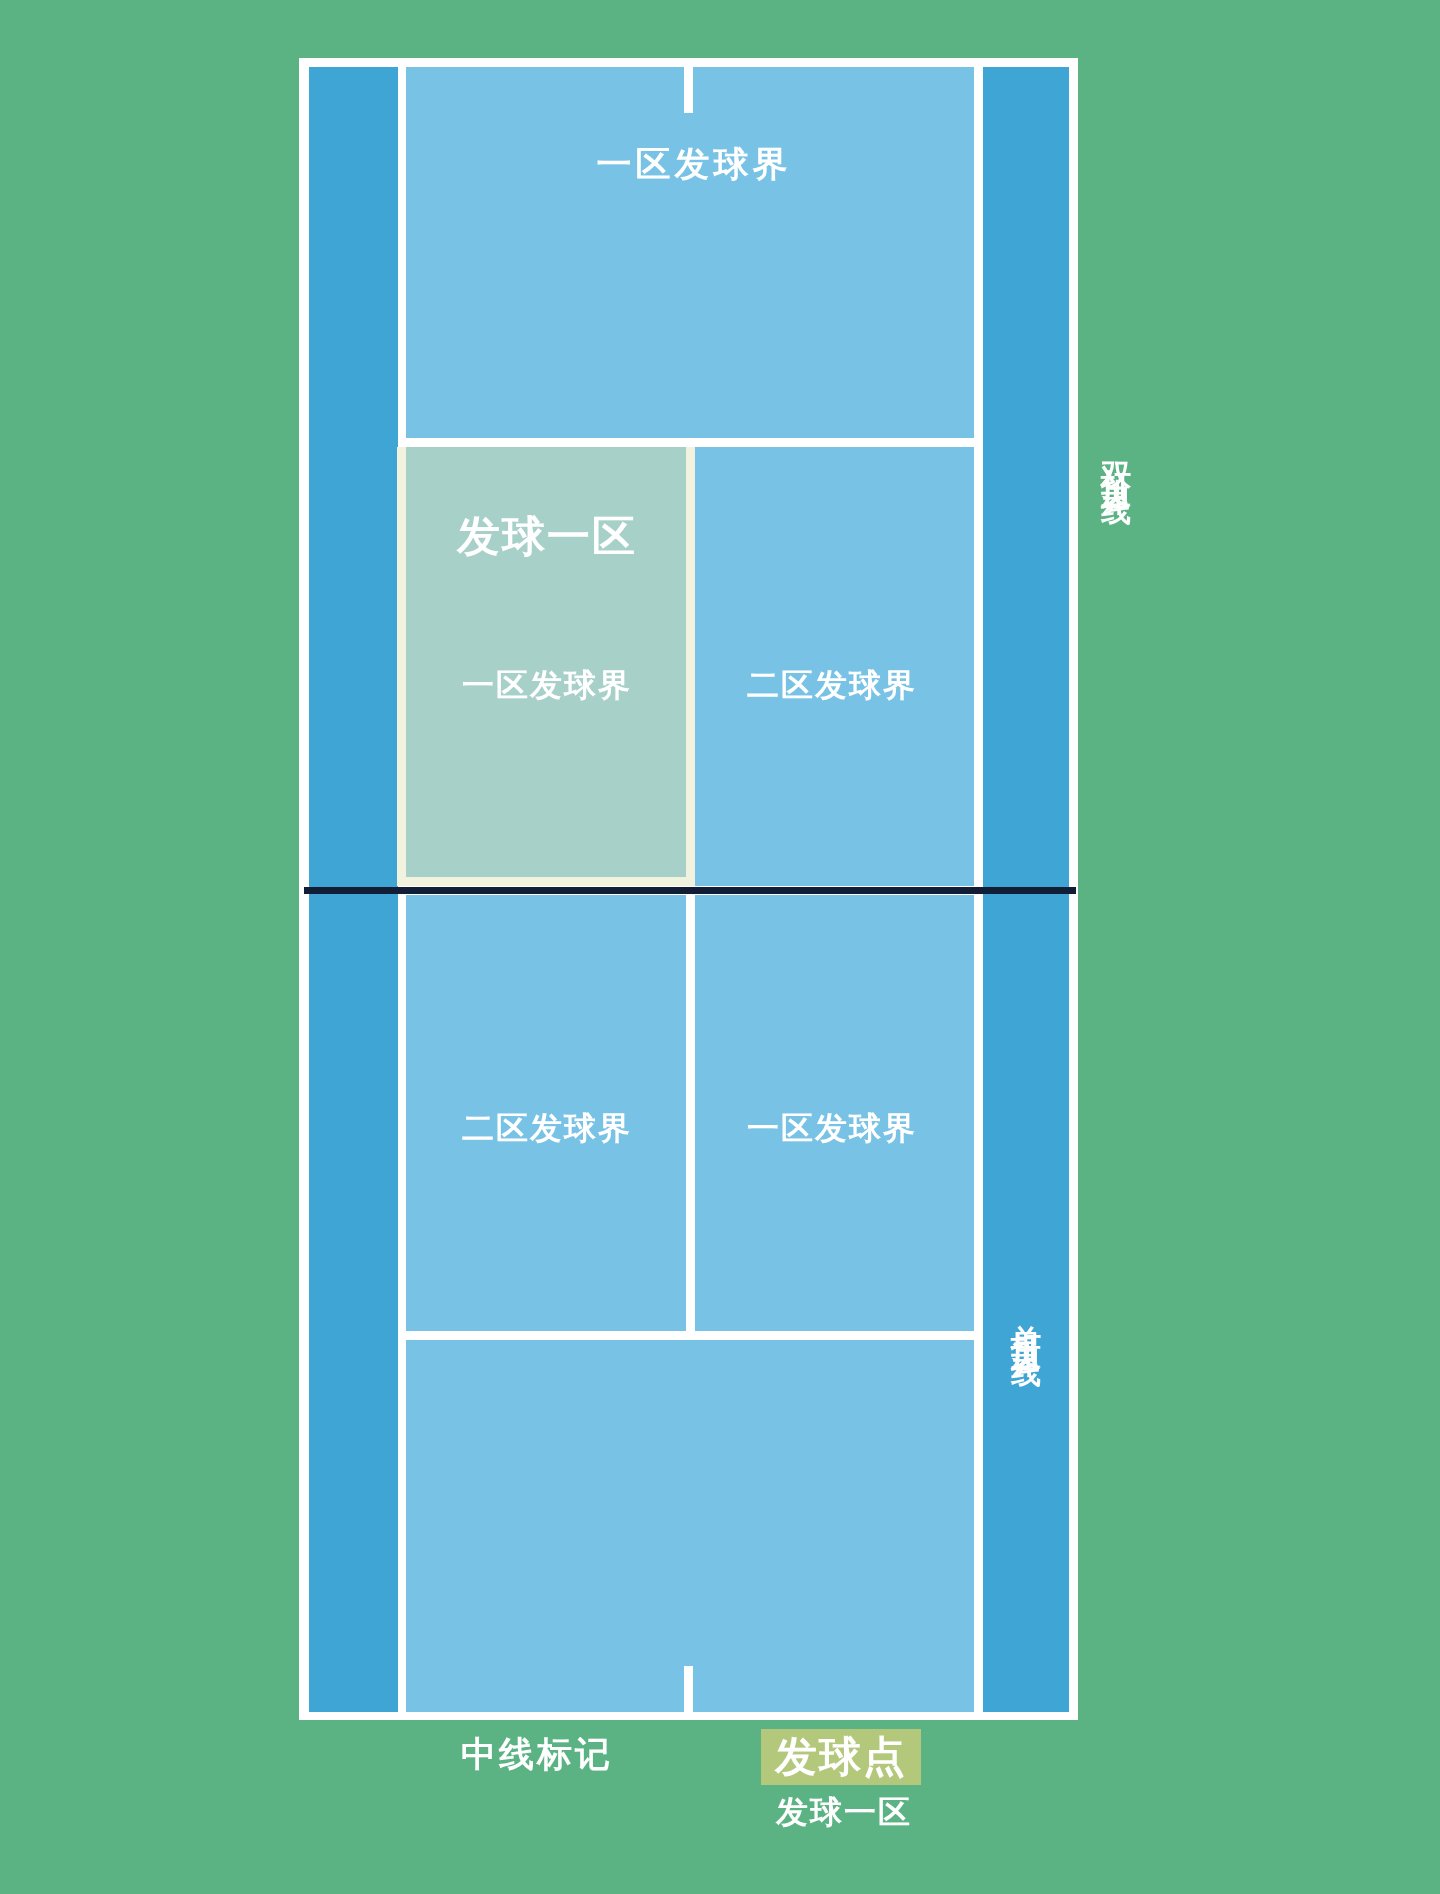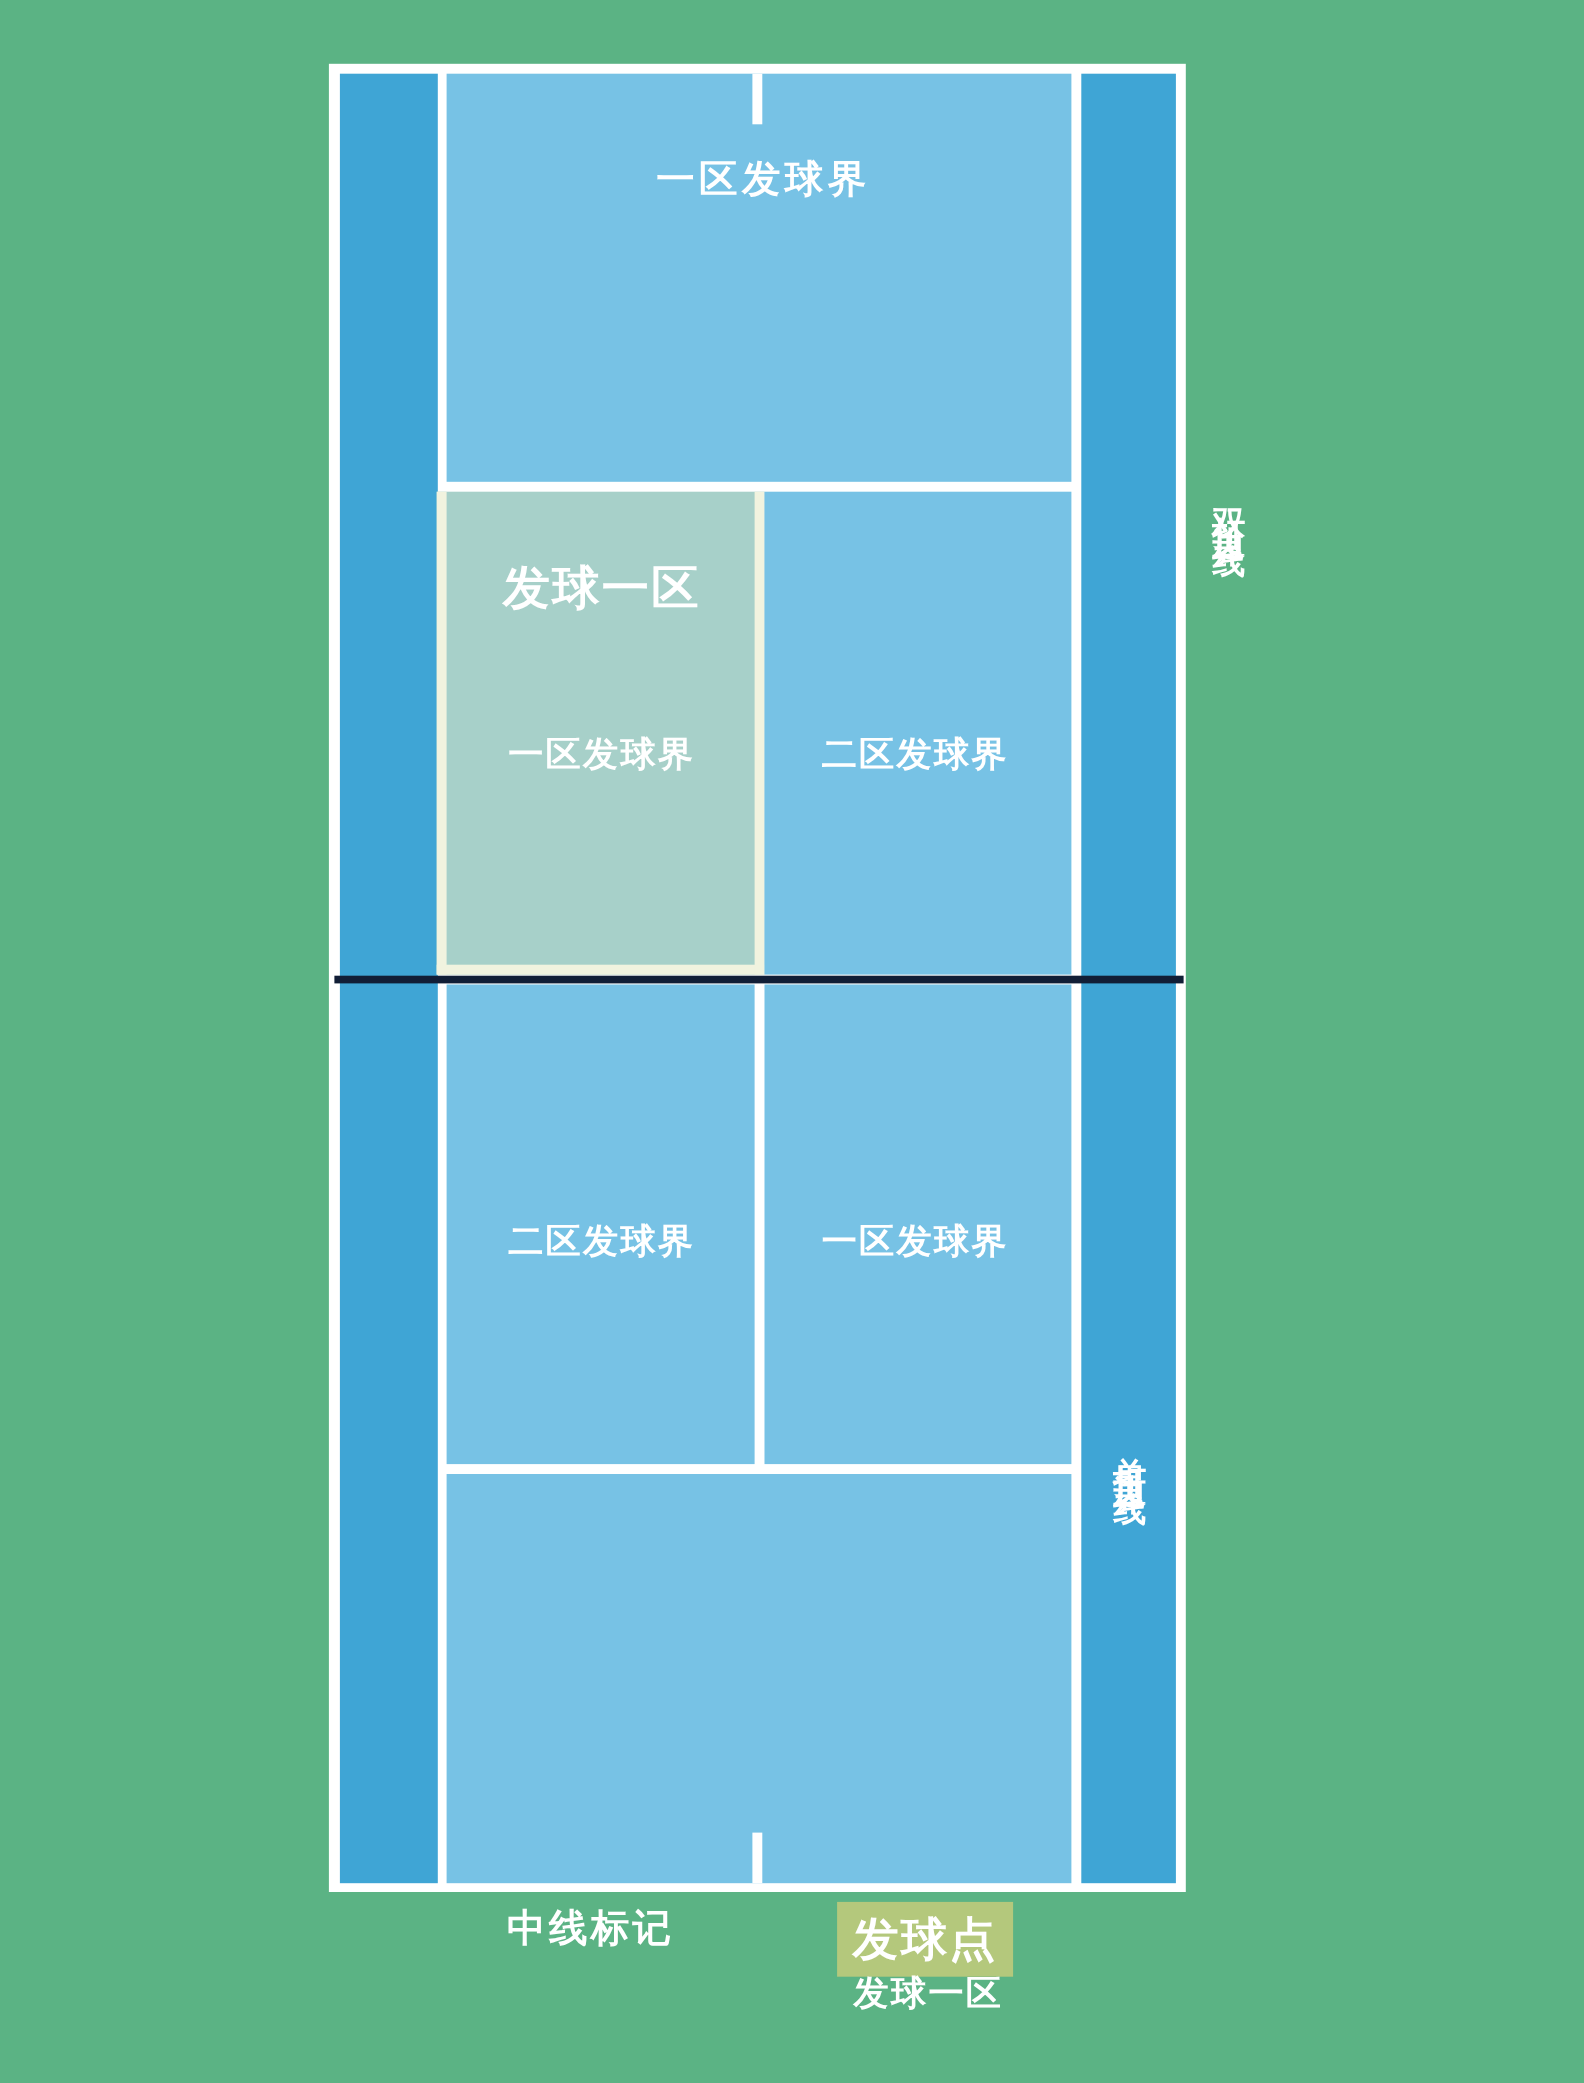--- a/index.html
+++ b/index.html
@@ -76,21 +76,21 @@
   }
   .lbl-doubles-sideline { left: 1116px; top: 458px;  font-size: 30px; letter-spacing: 8px; }
   .lbl-singles-sideline { left: 1026px; top: 1320px; font-size: 30px; letter-spacing: 8px; }
 
   .lbl-serve-zone2 { left: 537px; top: 1753px; font-size: 35px; letter-spacing: 3px; }
   .lbl-serve-zone1 { left: 844px; top: 1812px; font-size: 32px; letter-spacing: 2px; }
 
   .service-point-badge {
     position: absolute;
     left: 761px; top: 1729px;
-    width: 160px; height: 68px;
+    width: 160px; height: 56px;
     background: var(--service-point-olive);
     display: flex;
     align-items: center;
     justify-content: center;
   }
   .service-point-badge .badge-text {
     color: var(--label-white, #ffffff);
     font-weight: 700;
     font-size: 42px;
     letter-spacing: 2px;

